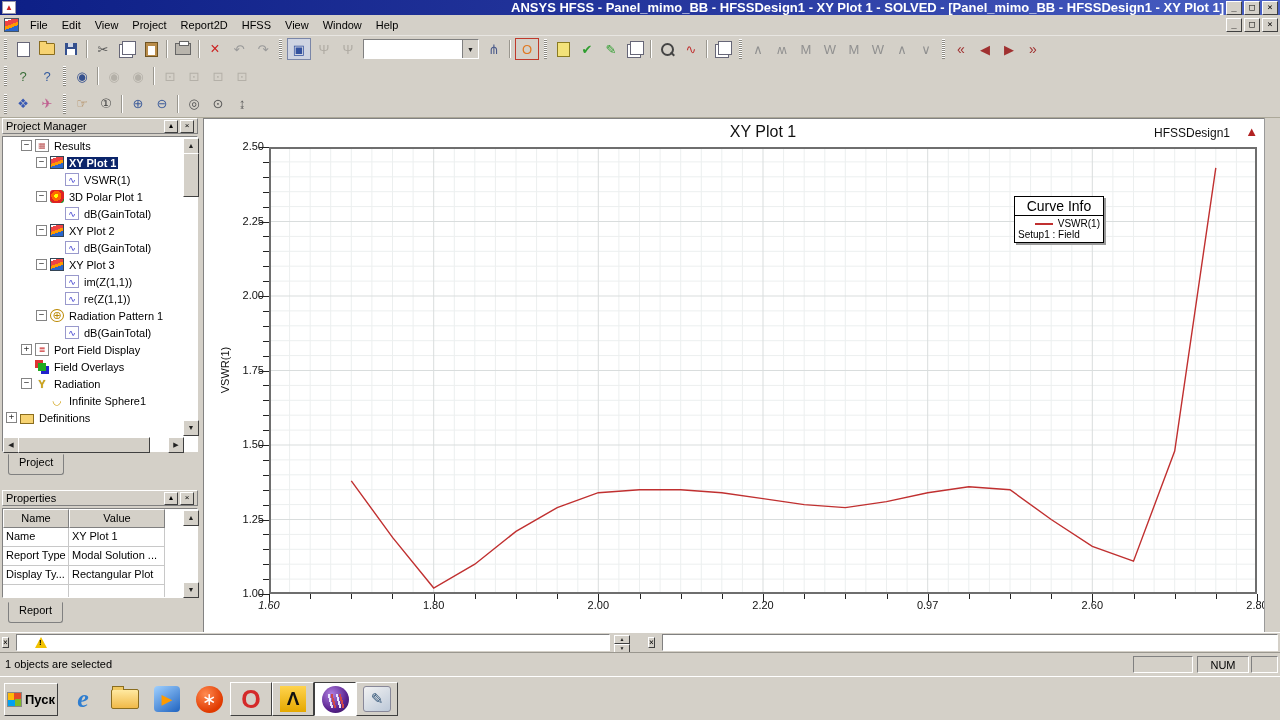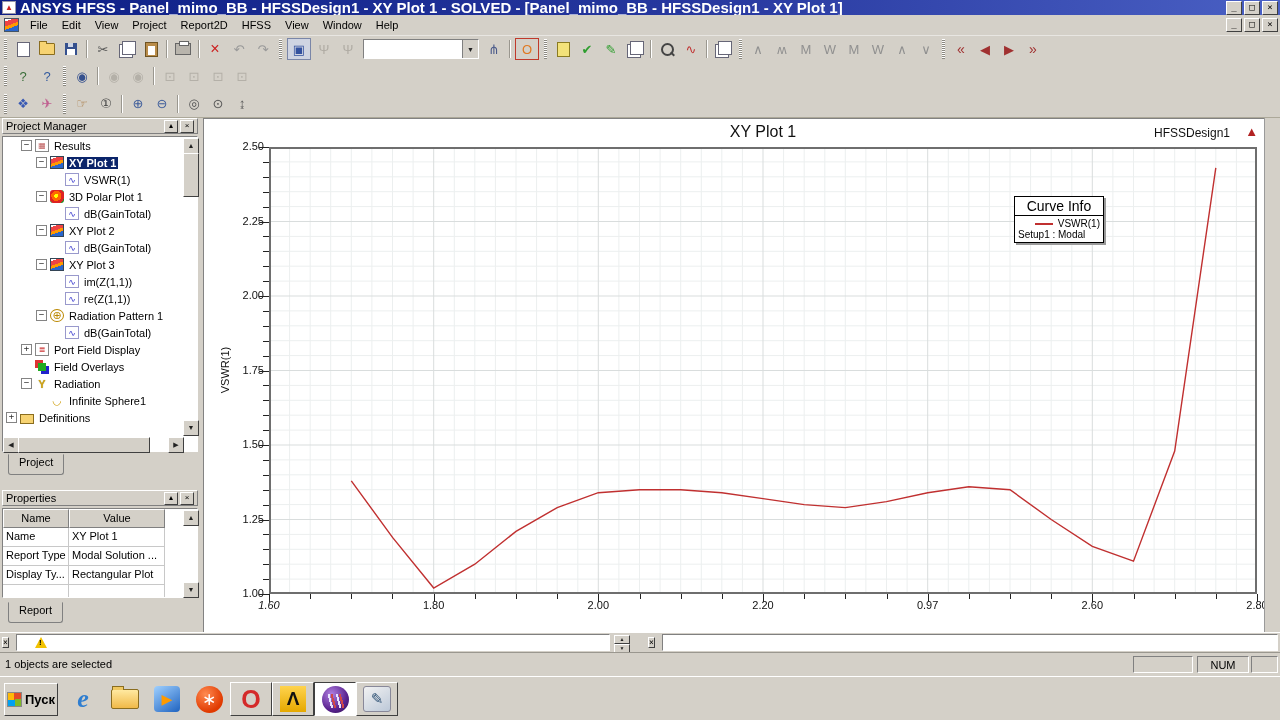--- a/index.html
+++ b/index.html
@@ -2,21 +2,21 @@
 <html><head>
 <meta charset="utf-8">
 <style>
   html,body{margin:0;padding:0;width:1280px;height:720px;overflow:hidden;
     font-family:"Liberation Sans","DejaVu Sans",sans-serif;font-size:11px;
     background:#d4d0c8;-webkit-font-smoothing:none;}
   
   #titlebar{position:absolute;left:0;top:0;width:1280px;height:15px;
     background:linear-gradient(90deg,#0d1f86 0%,#27389f 55%,#4a60c4 100%);
     color:#fff;display:flex;align-items:center;padding:0 2px;box-sizing:border-box;}
-  #titlebar .ttext{font-weight:bold;font-size:15px;white-space:nowrap;margin-left:4px;flex:1;line-height:14px;}
+  #titlebar .ttext{font-weight:bold;font-size:13px;white-space:nowrap;margin-left:4px;flex:1;line-height:14px;text-align:right;}
   .appicon{width:12px;height:11px;background:#fff;border:1px solid #99a;display:inline-flex;
     align-items:center;justify-content:center;font-size:8px;color:#c22;line-height:8px;}
   .wbtn{width:14px;height:12px;background:#d4d0c8;border:1px solid;border-color:#fff #404040 #404040 #fff;
     font-size:9px;line-height:10px;text-align:center;color:#000;margin-left:2px;font-family:"DejaVu Sans Mono",monospace;}
   
   #menubar{position:absolute;left:0;top:15px;width:1280px;height:21px;background:#d4d0c8;
     display:flex;align-items:center;border-bottom:1px solid #e8e6e2;box-sizing:border-box;padding:0 2px;}
   .menu-item{padding:2px 7px;color:#000;}
   .mdiicon{width:13px;height:12px;margin:0 4px 0 2px;border:1px solid #456;
     background:linear-gradient(160deg,#fff 0 15%,#e44 15% 45%,#f90 45% 65%,#2a66cc 65%);}
@@ -562,21 +562,21 @@
         <polyline fill="none" stroke="#c03030" stroke-width="1.4" points="82.3,333.8 123.5,390.4 164.7,441.0 205.8,417.2 247.0,384.4 288.2,360.6 329.3,345.7 370.5,342.7 411.7,342.7 452.8,345.7 494.0,351.6 535.2,357.6 576.3,360.6 617.5,354.6 658.7,345.7 699.8,339.7 741.0,342.7 782.2,372.5 823.3,399.3 864.5,414.2 905.7,304.0 946.8,20.9"></polyline>
       </svg>
     <div id="plot-border"></div>
     <div id="ylabel-title">VSWR(1)</div>
     <div id="legend">
       <div class="lt">Curve Info</div>
       <div class="lr">
         <span class="lline"></span>
         <span>VSWR(1)</span>
       </div>
-      <div class="ls">Setup1 : Modal</div>
+      <div class="ls">Setup1 : Field</div>
     </div>
   <div class="ylab" style="top: 468px;">1.00</div>
       <div class="ytick" style="left: 55px; top: 475px; width: 10px;"></div>
       <div class="ylab" style="top: 393.5px;">1.25</div>
       <div class="ytick" style="left: 55px; top: 400.5px; width: 10px;"></div>
       <div class="ylab" style="top: 319px;">1.50</div>
       <div class="ytick" style="left: 55px; top: 326px; width: 10px;"></div>
       <div class="ylab" style="top: 244.5px;">1.75</div>
       <div class="ytick" style="left: 55px; top: 251.5px; width: 10px;"></div>
       <div class="ylab" style="top: 170px;">2.00</div>

